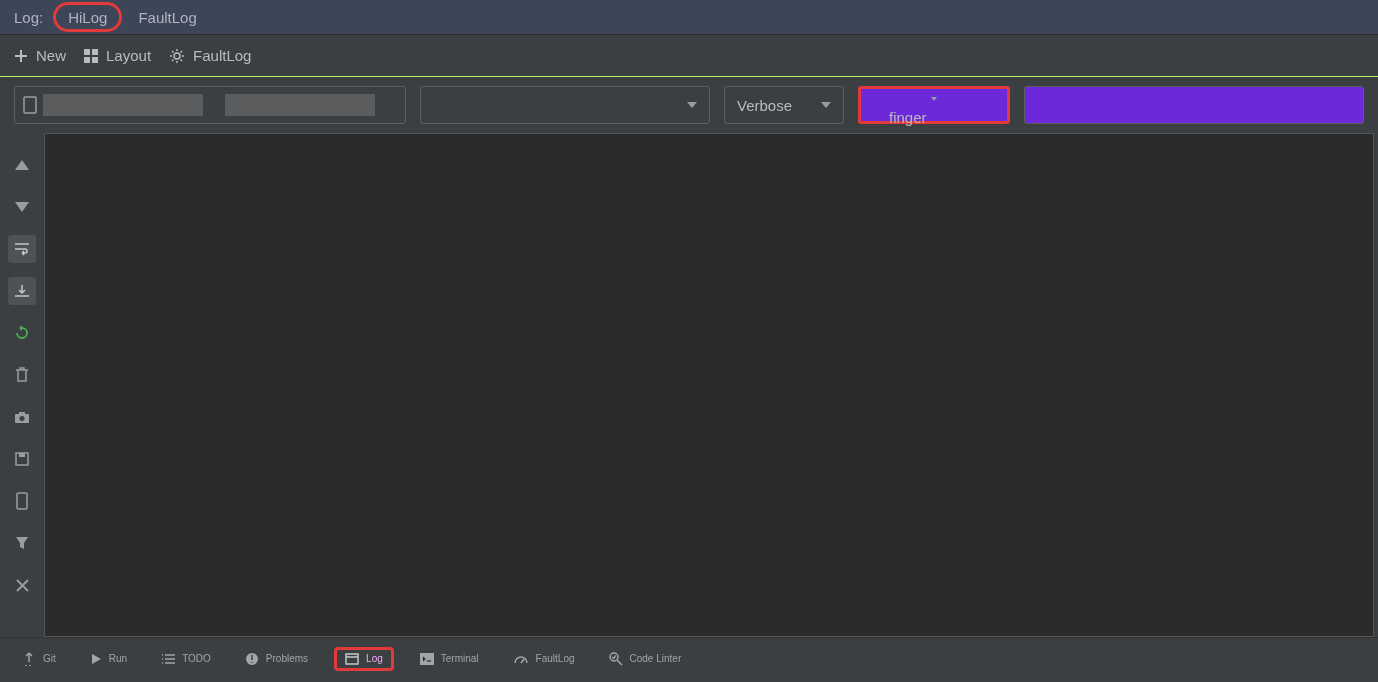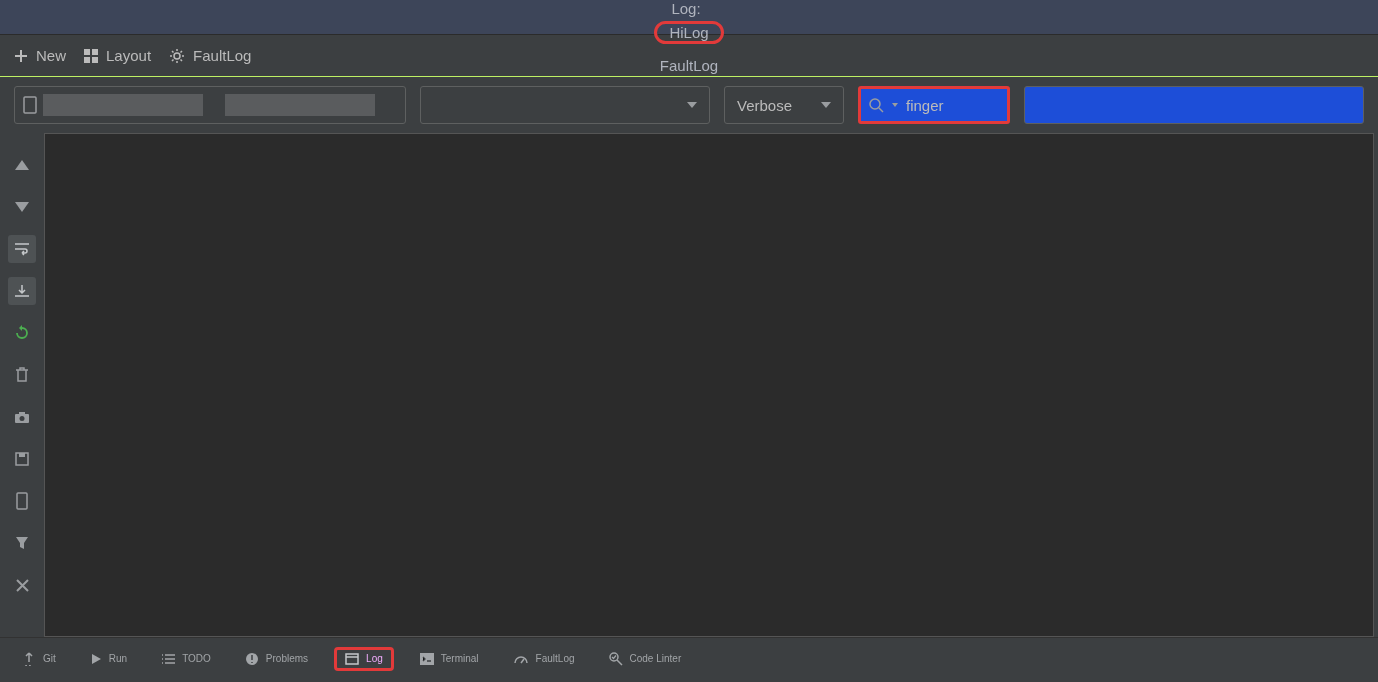--- a/index.html
+++ b/index.html
@@ -13,21 +13,20 @@
       font-size: 15px;
     }
     .top-tabs {
       background: #3d4559;
       height: 35px;
       display: flex;
       align-items: center;
       padding: 0 14px;
       gap: 4px;
       border-bottom: 1px solid #2b2b2b;
-      flex-direction: column;
     }
     .log-label { color: #b0b4be; margin-right: 6px; }
     .tab {
       padding: 16px 12px;
       color: #b0b4be;
       cursor: pointer;
       display: flex;
       align-items: center;
       height: 100%;
     }
@@ -79,26 +78,27 @@
       display: flex;
       align-items: center;
       justify-content: space-between;
       padding: 0 12px;
       color: #bbbbbb;
       cursor: pointer;
     }
     .search-box {
       height: 38px;
       border: 1px solid #5e6060;
-      background: #1d4ed8;
+      background: #6d28d9;
       border-radius: 3px;
       display: flex;
       align-items: center;
       padding: 0 10px;
       gap: 8px;
+      flex-direction: column;
     }
     .search-box.highlighted-red { border: 3px solid #e23a3a; padding: 0 8px;}
     .search-input {
       background: transparent;
       border: none;
       color: #bbbbbb;
       outline: none;
       font-size: 15px;
       width: 90px;
     }

